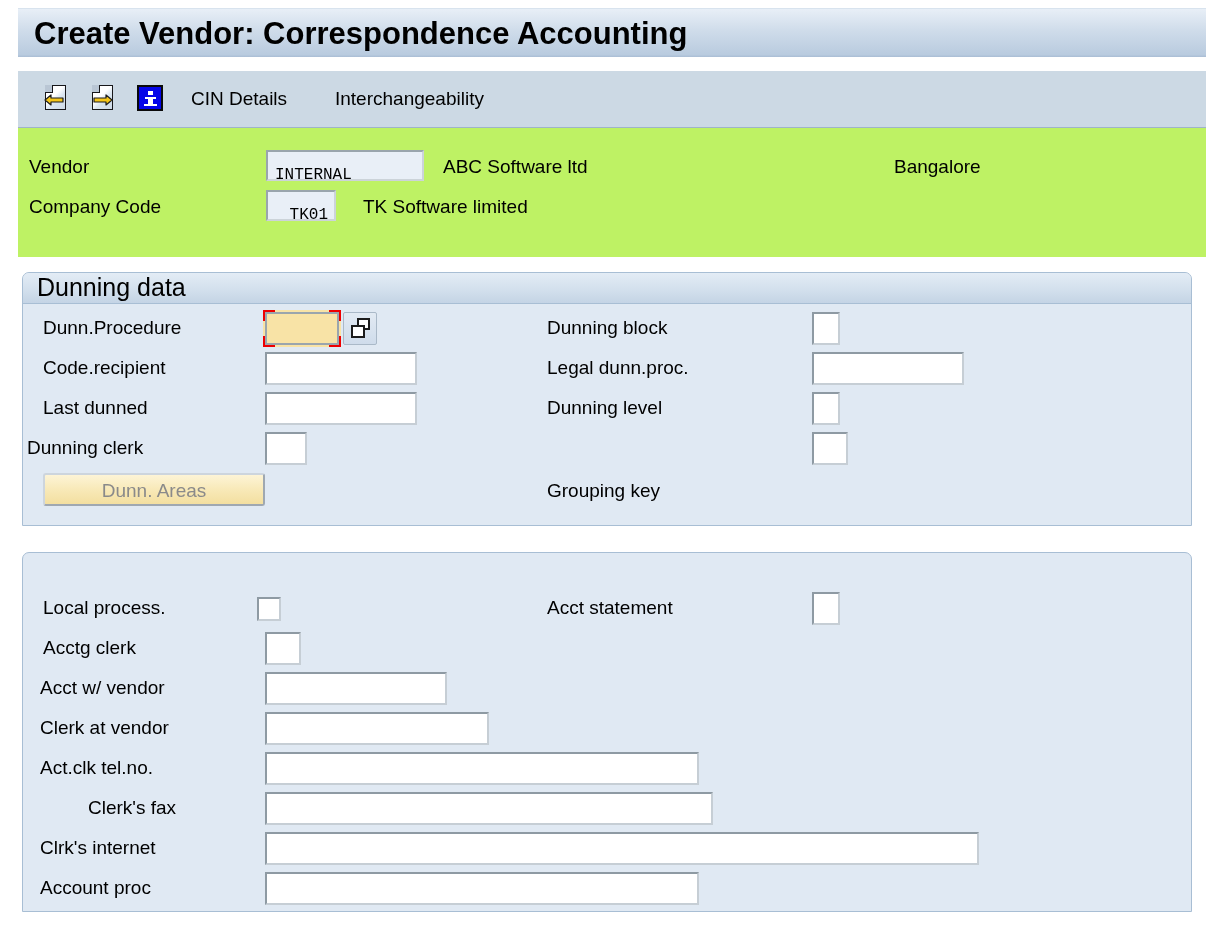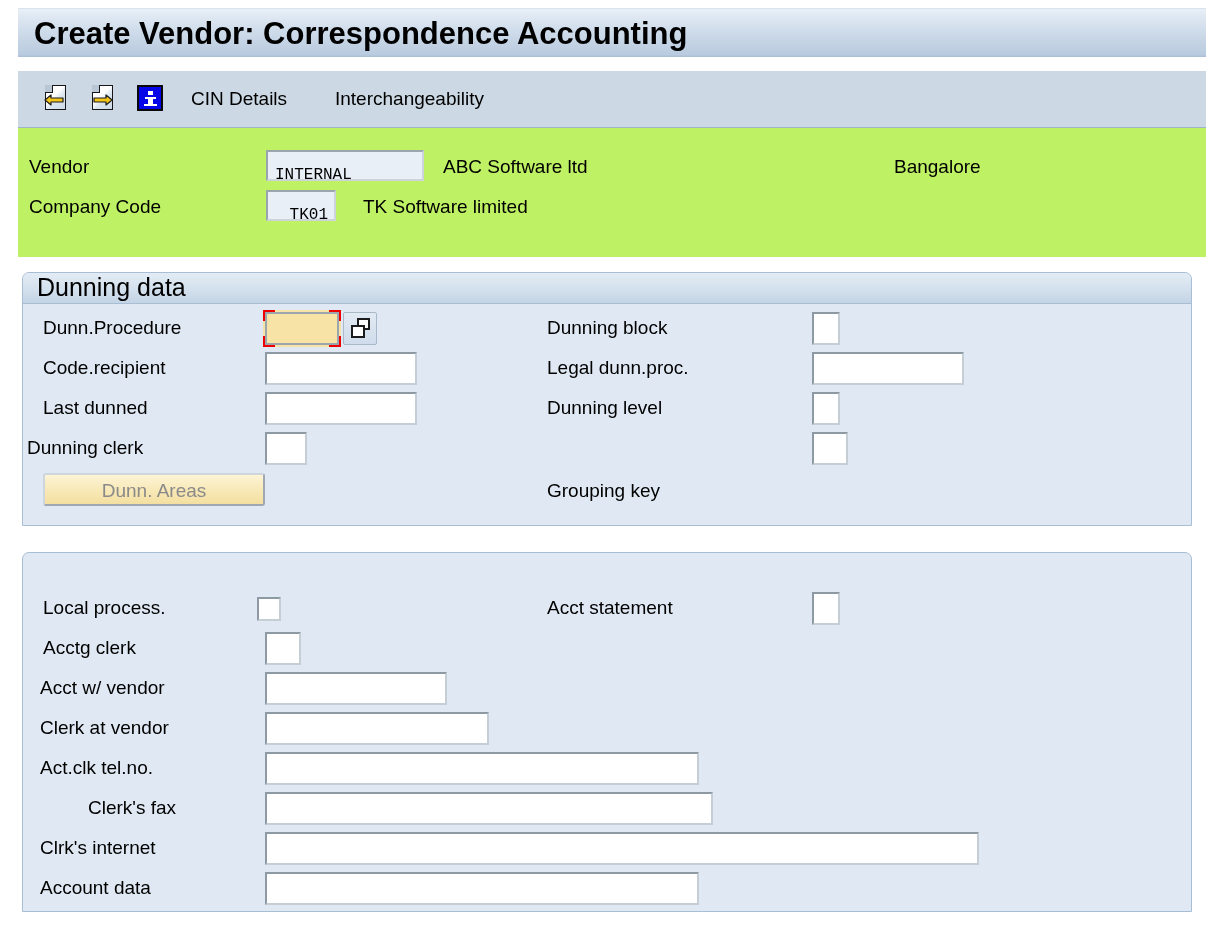--- a/index.html
+++ b/index.html
@@ -430,17 +430,17 @@
 
     <div class="f-label" style="left:17px; top:204px;">Act.clk tel.no.</div>
     <div class="f-input" style="left:242px; top:199px; width:434px; height:33px;"></div>
 
     <div class="f-label" style="left:17px; top:244px;margin-left:48px;">Clerk's fax</div>
     <div class="f-input" style="left:242px; top:239px; width:448px; height:33px;"></div>
 
     <div class="f-label" style="left:17px; top:284px;">Clrk's internet</div>
     <div class="f-input" style="left:242px; top:279px; width:714px; height:33px;"></div>
 
-    <div class="f-label" style="left:17px; top:324px;">Account data</div>
+    <div class="f-label" style="left:17px; top:324px;">Account proc</div>
     <div class="f-input" style="left:242px; top:319px; width:434px; height:33px;"></div>
   </div>
 
 </div>
 
 </body></html>

